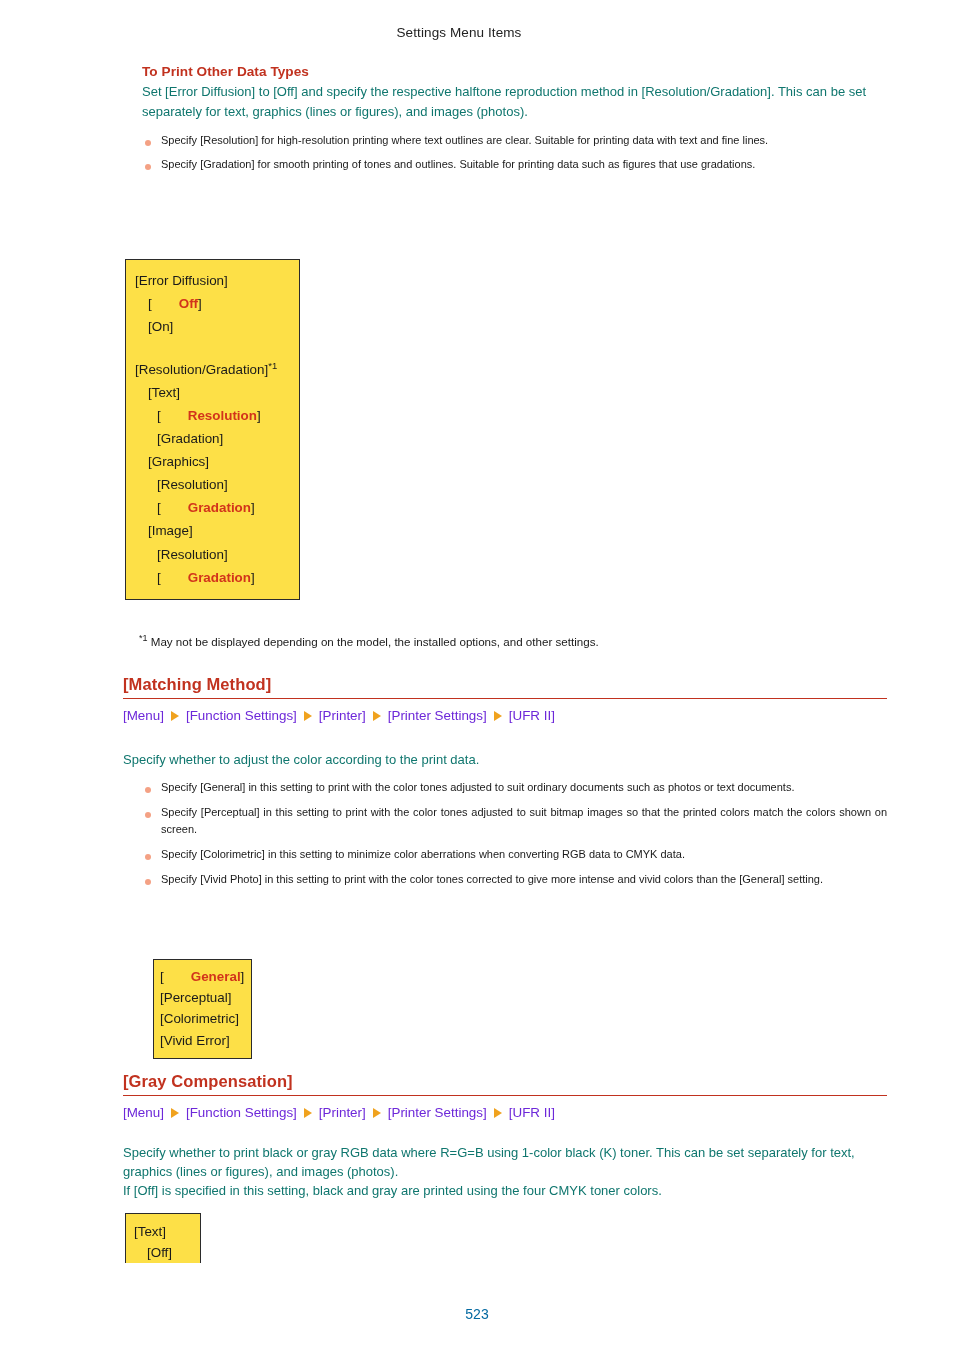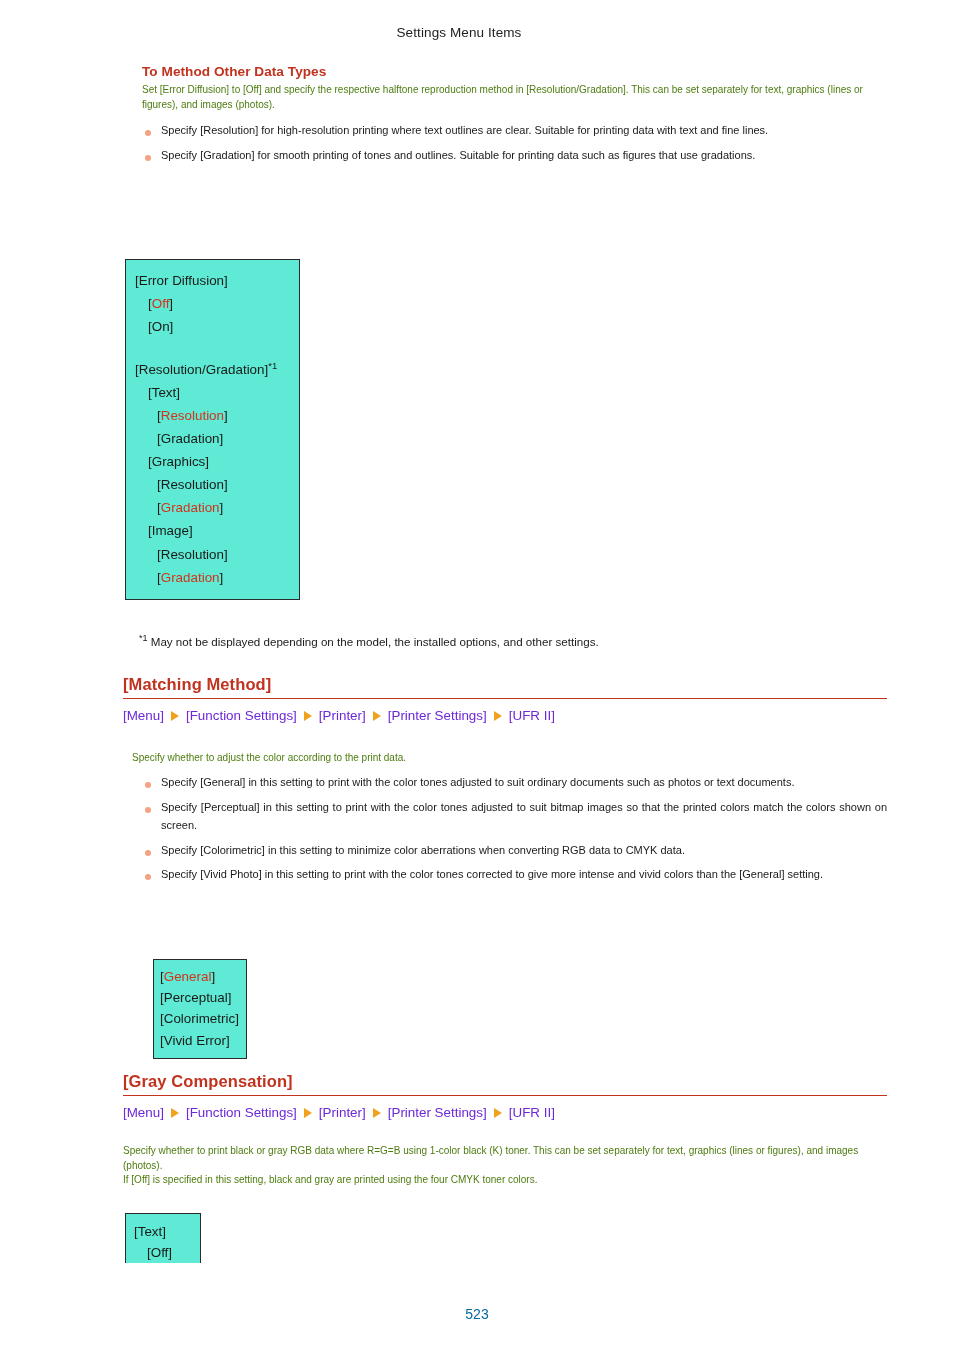--- a/index.html
+++ b/index.html
@@ -37,24 +37,24 @@
 
   .sub-heading {
     color: #C1321F;
     font-weight: bold;
     font-size: 13.6px;
     margin: 0 0 3px 19px;
     letter-spacing: 0.05px;
   }
 
   .body-text {
-    font-size: 10px;
+    font-size: 13px;
     line-height: 1.52;
     margin: 0 0 0 19px;
-    color: #4d7c0f;
+    color: #0f766e;
     text-align: left;
   }
 
   
   ul.bullets {
     list-style: none;
     margin: 10px 0 0 0;
     padding: 0;
   }
   ul.bullets li {
@@ -74,37 +74,38 @@
     top: 8px;
     width: 6px;
     height: 6px;
     border-radius: 50%;
     background: #F4A184;
   }
 
   
   .option-box {
     border: 1px solid #2b2b2b;
-    background: #5eead4;
+    background: #fde047;
     display: inline-block;
     padding: 9px 12px 10px 9px;
   }
   .option-box .line {
     font-size: 13.4px;
     line-height: 1.72;
     white-space: nowrap;
     color: #1a1a1a;
   }
   .option-box .line.lvl1 { padding-left: 0px; }
   .option-box .line.lvl2 { padding-left: 13px; }
   .option-box .line.lvl3 { padding-left: 22px; }
   .option-box .line.spacer { height: 20px; line-height: 20px; }
   .option-box .hl {
     color: #D2331B;
-    font-weight: normal;
+    font-weight: bold;
+    margin-left: 27px;
   }
   .option-box sup.fn {
     font-size: 9.5px;
     vertical-align: super;
     line-height: 0;
   }
 
   
   .footnote {
     font-size: 11.6px;
@@ -171,21 +172,21 @@
 </style>
 </head>
 <body>
 
 <div class="page">
 
   <div class="running-header">Settings Menu Items</div>
 
   <div class="abs" style="left:123px; top:64px; width:764px;">
 
-    <div class="sub-heading">To Method Other Data Types</div>
+    <div class="sub-heading">To Print Other Data Types</div>
 
     <div class="body-text">Set [Error Diffusion] to [Off] and specify the respective halftone reproduction method in [Resolution/Gradation]. This can be set separately for text, graphics (lines or figures), and images (photos).</div>
 
     <ul class="bullets">
       <li>
         <span class="dot"></span>
         <span>Specify [Resolution] for high-resolution printing where text outlines are clear. Suitable for printing data with text and fine lines.</span>
       </li>
       <li>
         <span class="dot"></span>
@@ -241,21 +242,21 @@
       <span class="arrow"></span>
       <span class="crumb">[Function Settings]</span>
       <span class="arrow"></span>
       <span class="crumb">[Printer]</span>
       <span class="arrow"></span>
       <span class="crumb">[Printer Settings]</span>
       <span class="arrow"></span>
       <span class="crumb">[UFR II]</span>
     </div>
 
-    <div class="body-text" style="margin-top:27px; margin-left:9px;">Specify whether to adjust the color according to the print data.</div>
+    <div class="body-text" style="margin-top:27px; margin-left:0;">Specify whether to adjust the color according to the print data.</div>
 
     <ul class="bullets" style="margin-top:9px;">
       <li>
         <span class="dot"></span>
         <span>Specify [General] in this setting to print with the color tones adjusted to suit ordinary documents such as photos or text documents.</span>
       </li>
       <li>
         <span class="dot"></span>
         <span>Specify [Perceptual] in this setting to print with the color tones adjusted to suit bitmap images so that the printed colors match the colors shown on screen.</span>
       </li>

